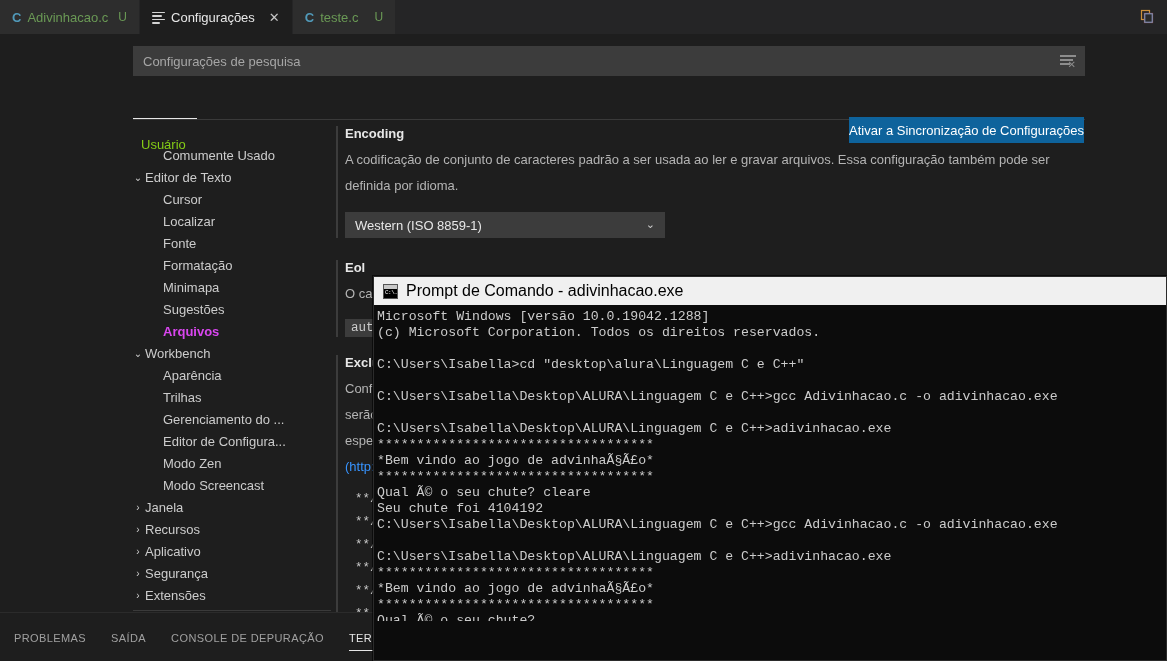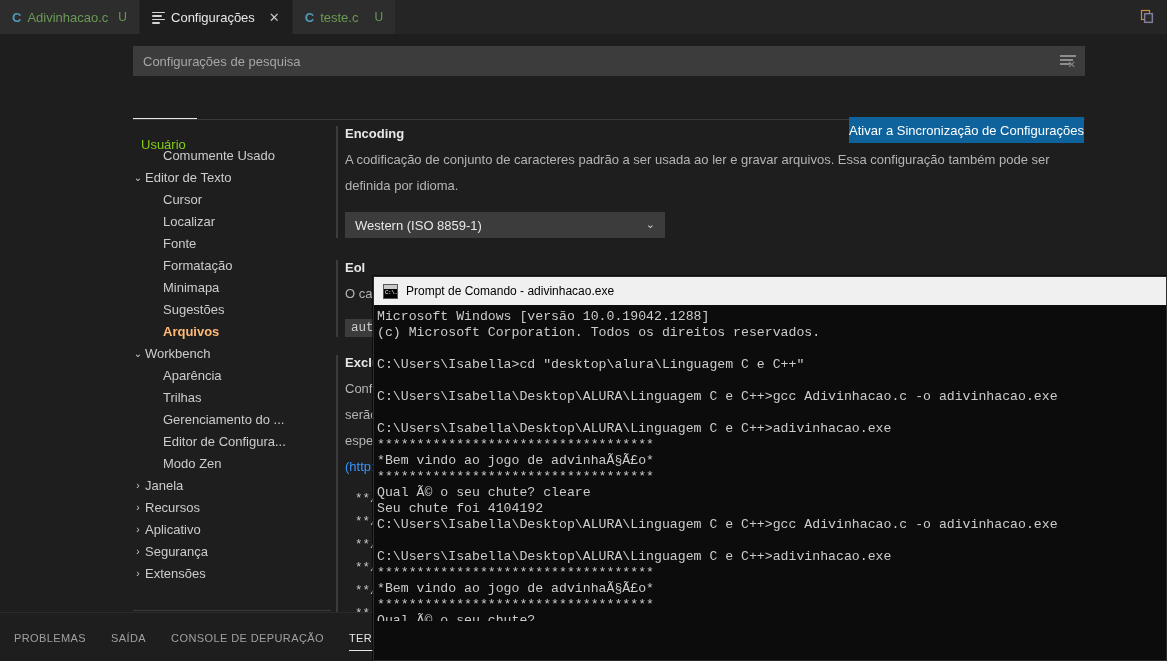--- a/index.html
+++ b/index.html
@@ -73,21 +73,21 @@
     display:flex; align-items:center; justify-content:center;
     border:none; cursor:pointer; font-family:"Liberation Sans", sans-serif;
   }
 
   .toc { position:absolute; left:133px; top:110px; width:198px; height:486px; overflow:hidden;text-decoration:underline; }
   .toc-inner { position:absolute; left:0; top:0; width:198px; }
   .toc-item {
     height:22px; display:flex; align-items:center; font-size:13px;
     color:#cccccc; white-space:nowrap; cursor:pointer;
   }
-  .toc-item.bold { color:#fdba74; font-weight:bold; }
+  .toc-item.bold { color:#d946ef; font-weight:bold; }
   .toc-item .chev { width:14px; display:inline-block; text-align:center; color:#cccccc; font-size:10px; flex:0 0 14px; }
   .toc-divider { position:absolute; left:133px; top:576px; width:198px; height:1px; background:#3a3a3a; }
 
   .settings-list { position:absolute; left:336px; top:92px; width:760px; height:486px; overflow:hidden; }
   .sect { position:relative; padding-left:9px; }
   .sect::before{ content:""; position:absolute; left:0; top:0; bottom:0; width:2px; background:#3c3c3c;}
   .sect-title { font-size:13px; font-weight:bold; color:#e7e7e7; margin-bottom:6px; }
   .sect-desc { font-size:13px; color:#b4b4b4; line-height:26px; max-width:705px; }
   .sect-link { color:#3794ff; }
   .selectwrap{ margin-top:13px; width:320px; height:26px; position:relative; }
@@ -123,21 +123,21 @@
     position:relative; display:block; flex:0 0 15px;
   }
   .cmd-title .cicon::before{
     content:""; position:absolute; left:0; right:0; top:0; height:4px; background:#c8c8c8;
   }
   .cmd-title .cicon::after{
     content:"C:\\."; position:absolute; left:1px; top:3.5px; color:#ffffff;
     font-family:"Liberation Mono", monospace; font-size:6px; line-height:9px;
     letter-spacing:-.5px;
   }
-  .cmd-title span.t { font-size:12px; color:#000000; font-family:"Liberation Sans", sans-serif; }
+  .cmd-title span.t { font-size:16px; color:#000000; font-family:"Liberation Sans", sans-serif; }
   .cmd-body {
     padding:4px 0 0 3px; background:#0c0c0c; height:316px; overflow:hidden;
   }
   .cmd-line {
     font-family:"Liberation Mono", monospace; font-size:13.2px; line-height:16px;
     color:#cccccc; white-space:pre;
   }
   .cursorblk { display:inline-block; width:8px; height:2px; background:#cccccc; vertical-align:baseline; margin-left:4px; position:relative; top:-1px;}
 </style>
 </head>
@@ -242,20 +242,23 @@
             <span>Trilhas</span>
           </div>
           <div class="toc-item" style="padding-left: 30px;">
             <span>Gerenciamento do ...</span>
           </div>
           <div class="toc-item" style="padding-left: 30px;">
             <span>Editor de Configura...</span>
           </div>
           <div class="toc-item" style="padding-left: 30px;">
             <span>Modo Zen</span>
+          </div>
+          <div class="toc-item" style="padding-left: 30px;">
+            <span>Modo Screencast</span>
           </div>
           <div class="toc-item" style="padding-left: 14px;">
             <span class="chev" style="margin-left: -16px;">›</span>
             <span>Janela</span>
           </div>
           <div class="toc-item" style="padding-left: 14px;">
             <span class="chev" style="margin-left: -16px;">›</span>
             <span>Recursos</span>
           </div>
           <div class="toc-item" style="padding-left: 14px;">

